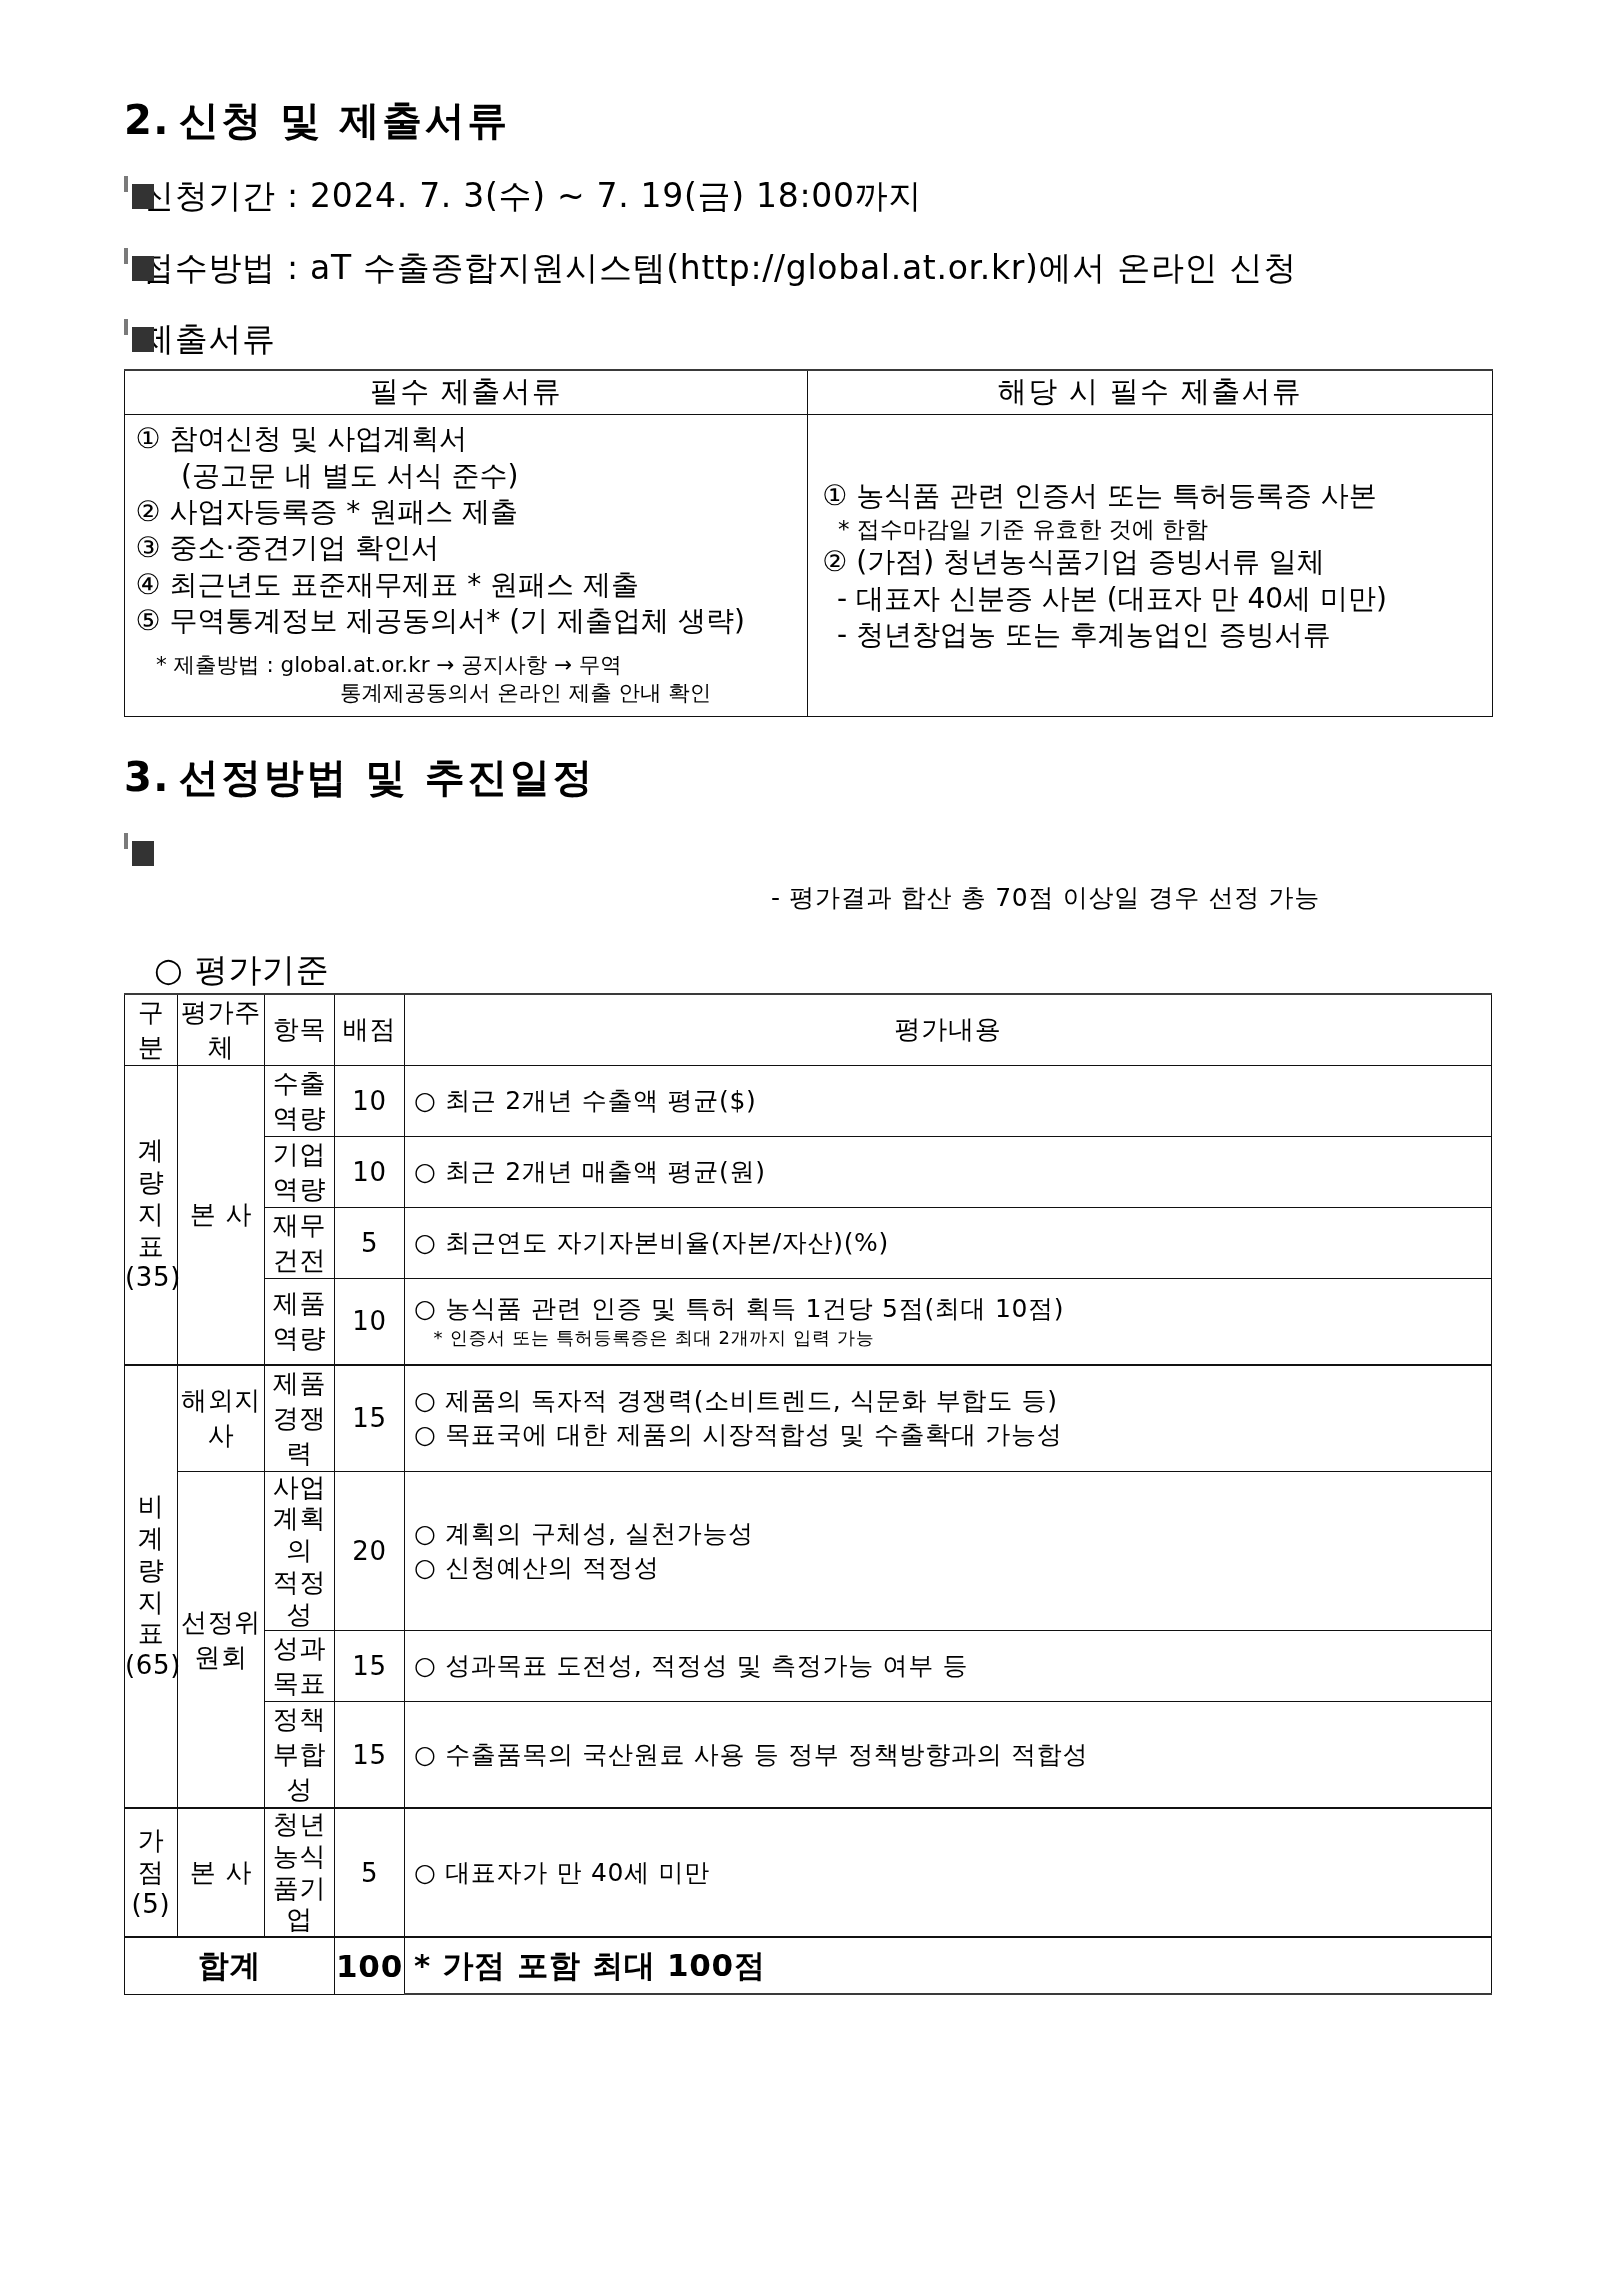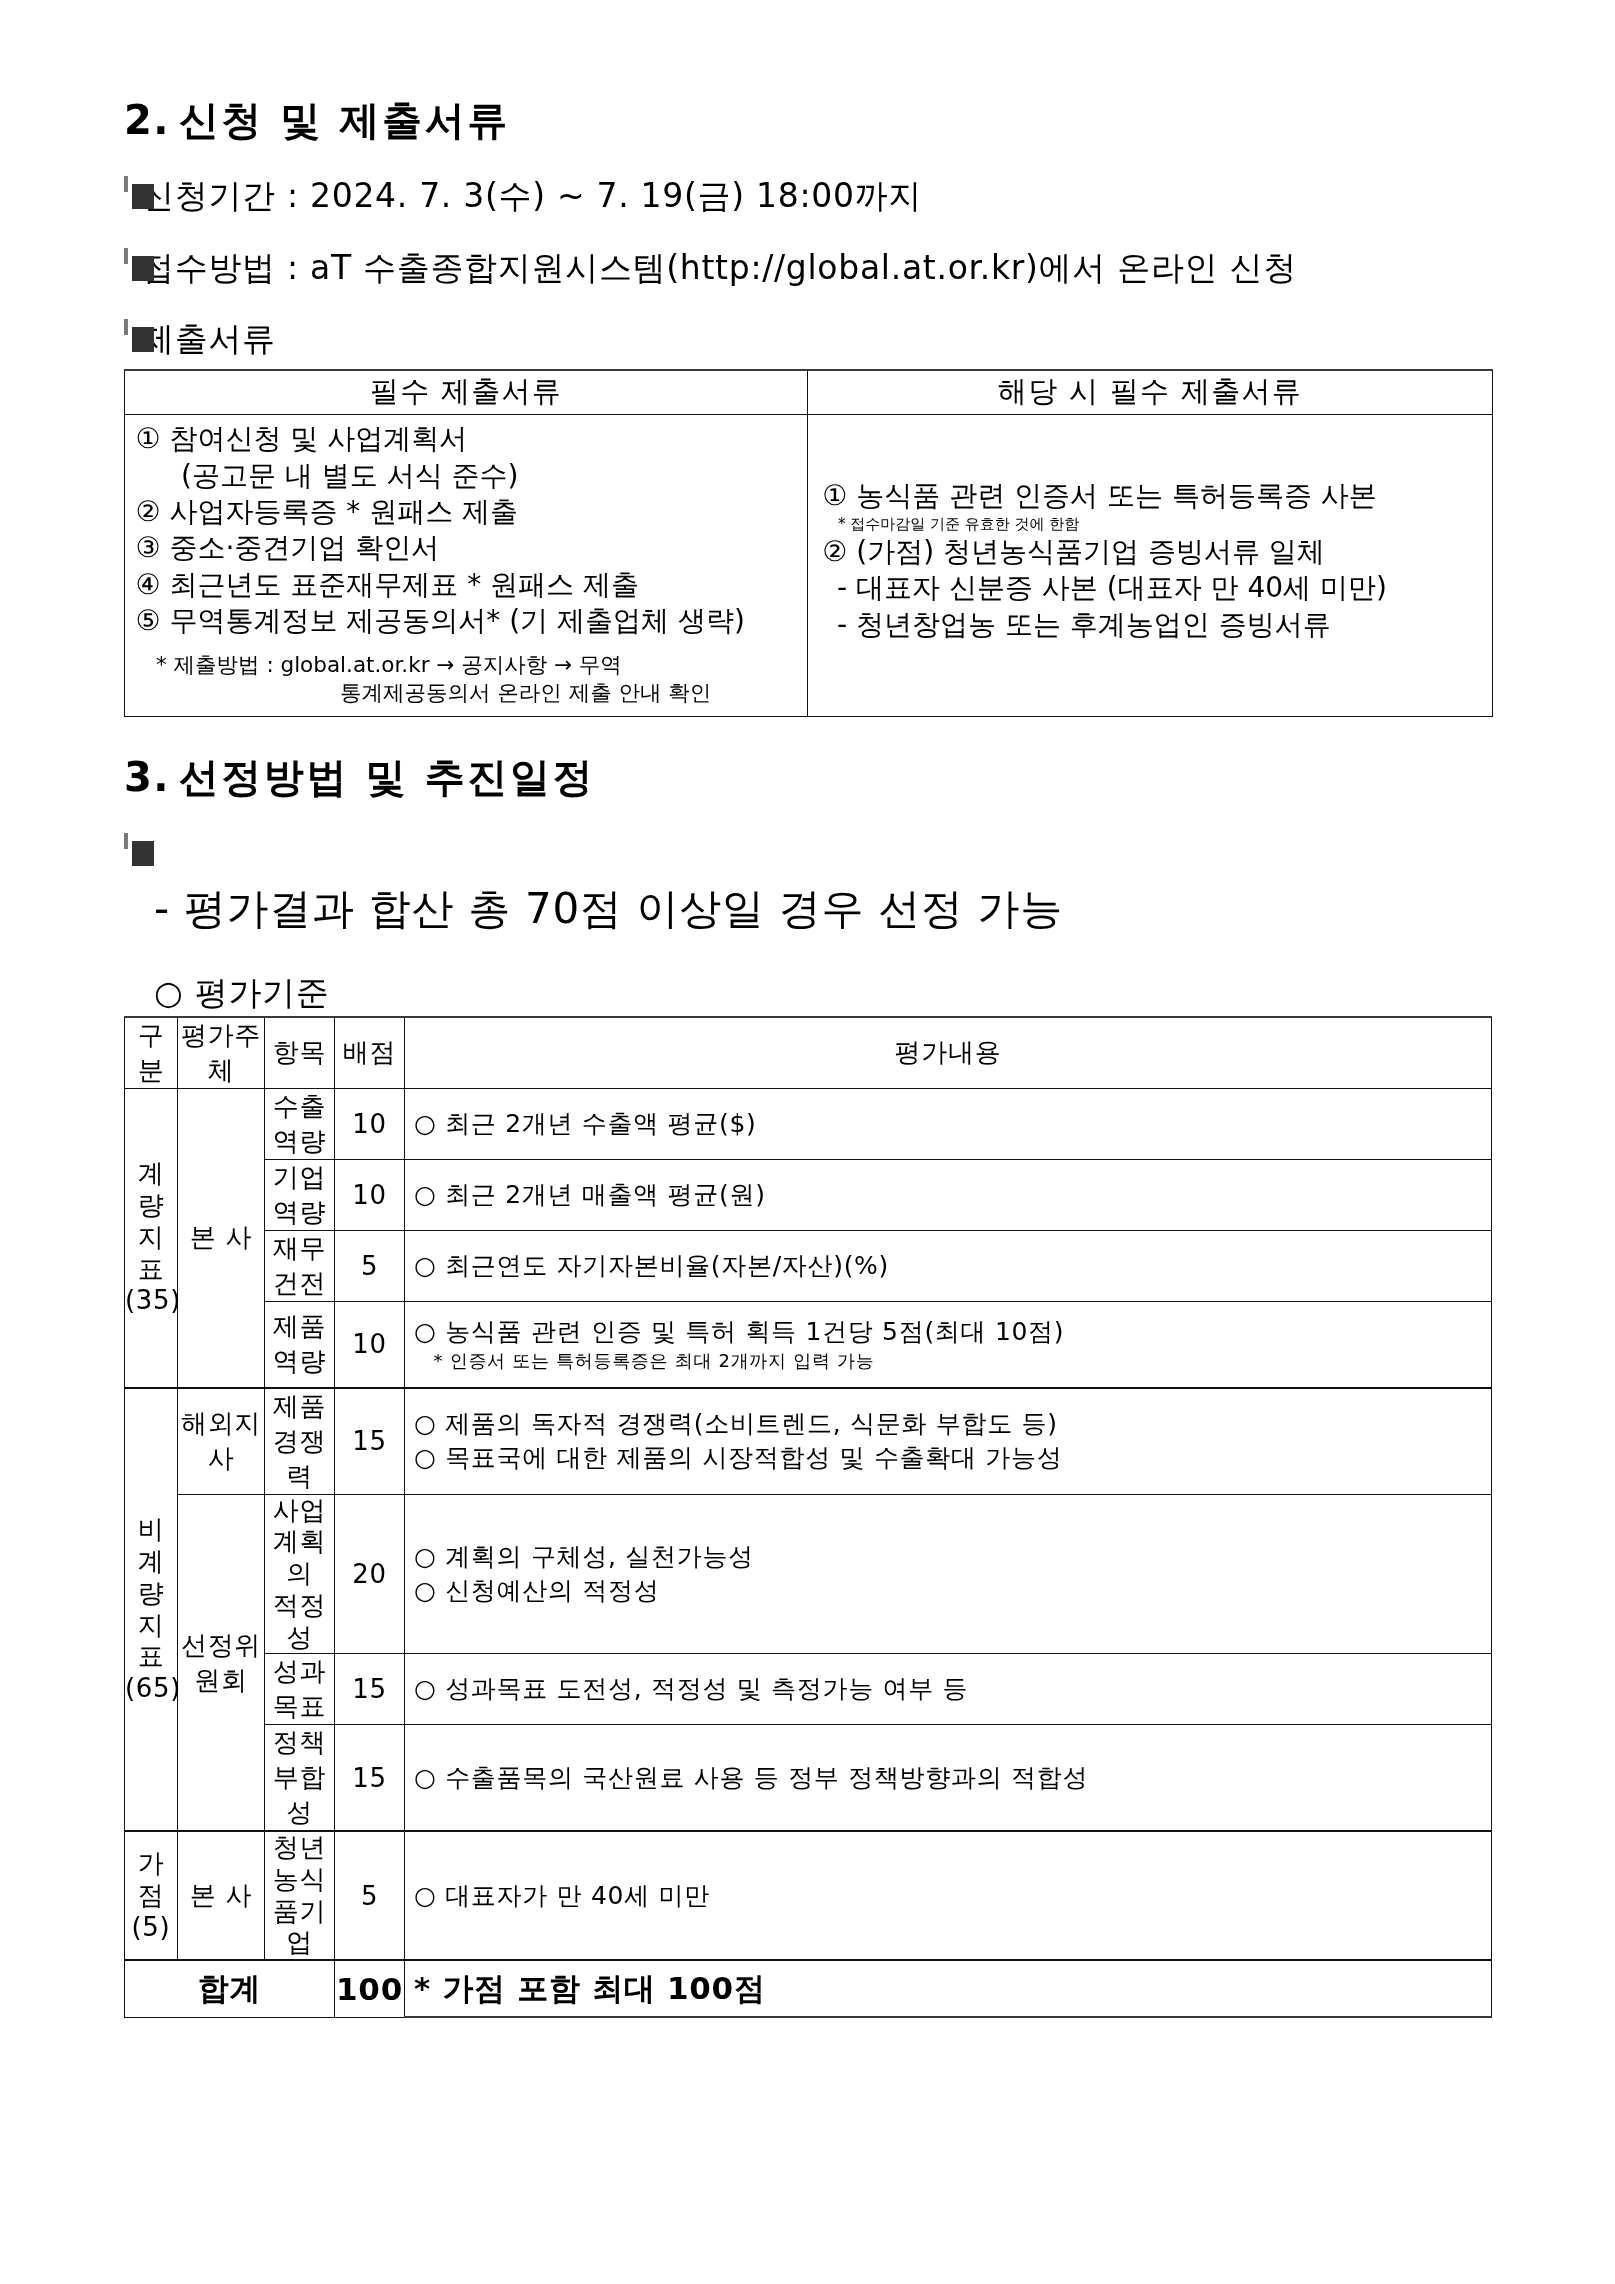--- a/index.html
+++ b/index.html
@@ -30,41 +30,41 @@
     box-sizing:border-box;
   }
   .cbox::after{
     content:""; position:absolute; left:5.9px; top:5.9px;
     width:22px; height:25px; background:#333; z-index:-1;
   }
   .cb-wrap{ position:relative; z-index:1; }
   .cbline .body{ font-size:33px; letter-spacing:0.7px; line-height:1.05; }
   .cbline .body b{ font-weight:700; }
 
-  .dashline{ font-size:42px; letter-spacing:0.7px; padding-left:30px; }
+  .dashline{ font-size:25px; letter-spacing:0.7px; padding-left:30px;text-align:right; }
   .circline{ font-size:33px; letter-spacing:0.7px; padding-left:30px; }
 
   
   table{ border-collapse:collapse; width:1368px; table-layout:fixed; }
   table td, table th{ border:1.3px solid #111; padding:0; vertical-align:middle; }
 
   
   .doctbl{ margin-top:11.7px; }
   .doctbl th{
     font-size:29px; font-weight:400; text-align:center; height:43px;
     letter-spacing:1.3px; border-bottom:1.3px solid #111;
   }
   .doctbl td{ vertical-align:top; padding:6.5px 0 9px 0; }
   .doctbl .cell{ font-size:28px; line-height:1.30; letter-spacing:0px; }
   .doctbl .ln{ white-space:nowrap; padding-left:10.4px; }
   .doctbl .ind{ padding-left:56px; }
   .doctbl .sm2{ font-size:21.5px; padding-left:31px;margin-top:12px; }
   .doctbl .sm2r{ font-size:21.5px; padding-left:215px; }
   .doctbl .rcell .ln{ padding-left:14.3px; }
-  .doctbl .rcell .smr{ font-size:15px; padding-left:30px; }
+  .doctbl .rcell .smr{ font-size:23px; padding-left:30px; }
 
   
   .evaltbl{ margin-top:0; }
   .evaltbl td, .evaltbl th{ border:1px solid #111; }
   .evaltbl th{ font-size:26px; font-weight:400; height:47px; text-align:center; letter-spacing:0.7px; }
   .evaltbl td{ font-size:26px; text-align:center; letter-spacing:0.7px; }
   .evaltbl td.left{ text-align:left; padding-left:9px; }
   .evaltbl .grp{ line-height:1.22; font-size:26px; }
   .evaltbl .content{ font-size:25px; line-height:1.35; }
   .evaltbl .content .li{ white-space:nowrap; }

